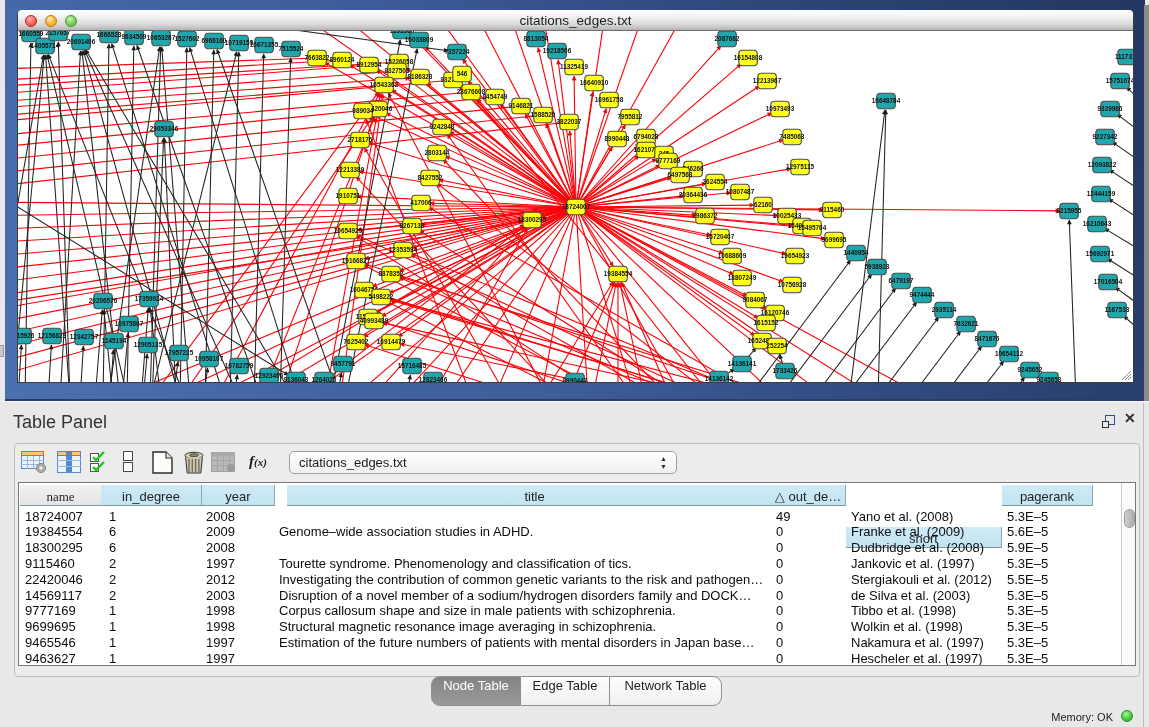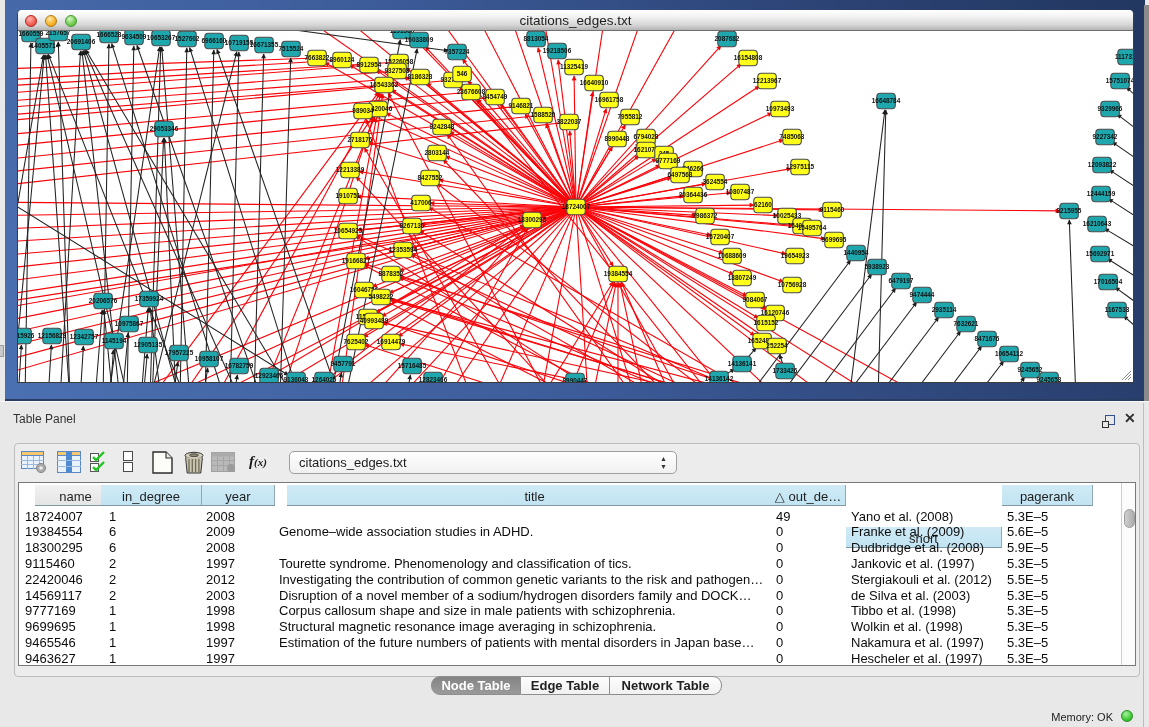--- a/index.html
+++ b/index.html
@@ -16,38 +16,38 @@
 .tl { position:absolute; top:4.5px; width:12px; height:12px; border-radius:50%; }
 #tl1 { left:7px; background:radial-gradient(circle at 38% 30%, #ffb4ac, #f2655c 55%, #d9352c); border:0.5px solid #b5251f; }
 #tl2 { left:27px; background:radial-gradient(circle at 38% 30%, #ffe9b0, #f8b42c 55%, #e1950c); border:0.5px solid #b57a11; }
 #tl3 { left:47px; background:radial-gradient(circle at 38% 30%, #d2f4c3, #78ce58 55%, #4fb02c); border:0.5px solid #459a28; }
 #canvas { position:absolute; left:0; top:21px; width:1115px; height:351px; background:#ffffff; }
 svg text.nl { font-family:"Liberation Sans",sans-serif; font-size:6.4px; font-weight:bold; fill:#111111; text-anchor:middle; }
 svg line.r { stroke:#fb0207; stroke-width:1.1; }
 svg line.b { stroke:#222222; stroke-width:1.05; }
 
 #tpanel { position:absolute; left:0; top:401px; width:1149px; height:326px; background:#e8e8e8; border-top:1px solid #f8f8f8; }
-#tphead { position:absolute; left:13px; top:10px; font-size:12px; color:#333; }
+#tphead { position:absolute; left:13px; top:10px; font-size:18px; color:#333; }
 #floatico { position:absolute; left:1102px; top:12px; width:12px; height:12px; }
 #closeico { position:absolute; left:1124px; top:8px; font-size:14px; font-weight:bold; color:#2e2e2e; }
 #tbox { position:absolute; left:14px; top:41px; width:1126px; height:234px; background:#ececec;
   border:1px solid #bdbdbd; border-radius:4px; }
 .ticon { position:absolute; top:49px; }
 #combo { position:absolute; left:289px; top:49px; width:388px; height:23px; background:linear-gradient(#ffffff,#f0f0f0);
   border:1px solid #9f9f9f; border-radius:5px; font-size:13px; color:#1c1c1c; line-height:21px; padding-left:9px; }
 #combo .arr { position:absolute; right:9px; top:2.5px; font-size:7px; color:#333; line-height:8px; text-align:center; letter-spacing:0; }
 #tablewrap { position:absolute; left:18px; top:80px; width:1118px; height:184px; background:#fff; border:1px solid #787878; overflow:hidden; }
 .hc { position:absolute; top:2px; height:21px; background:linear-gradient(#cfeaf6,#c2e4f2); border-right:1px solid #8fa8b2;
   border-bottom:1px solid #7e97a1; font-size:13px; color:#1f1f1f; text-align:center; line-height:23px; }
 .trow { position:absolute; left:0; width:1100px; height:15.8px; font-size:13px; color:#0c0c0c; }
 .trow span { position:absolute; top:0; white-space:nowrap; }
 #vscroll { position:absolute; left:1102px; top:0px; width:15px; height:182px; background:#fbfbfb; border-left:1px solid #cdcdcd; }
 #vthumb { position:absolute; left:1.5px; top:26px; width:11px; height:19px; background:linear-gradient(90deg,#cfcfcf,#ababab); border:1px solid #9a9a9a; border-radius:6px; }
 #tabs { position:absolute; left:431px; top:274px; height:19px; display:flex; font-size:13px; }
-.tab { height:19px; line-height:18px; text-align:center; border:1px solid #8e8e8e; border-left:none; background:linear-gradient(#fdfdfd,#f1f1f1); color:#222;font-weight:bold; }
+.tab { height:30px; line-height:18px; text-align:center; border:1px solid #8e8e8e; border-left:none; background:linear-gradient(#fdfdfd,#f1f1f1); color:#222; }
 #tab1 { width:90px; border-left:1px solid #8e8e8e; border-radius:9px 0 0 9px; background:linear-gradient(#848484,#9a9a9a); color:#fff; }
 #tab2 { width:89px; }
 #tab3 { width:112px; border-radius:0 9px 9px 0;text-align:center; }
 #mem { position:absolute; right:36px; top:309px; font-size:11px; color:#222; }
 #memdot { position:absolute; left:1121px; top:308px; width:12px; height:12px; border-radius:50%;
   background:radial-gradient(circle at 40% 30%,#a8f0a0,#3ecb33 60%,#2da227); border:1px solid #2c8f27; }
 #rstrip2 { position:absolute; left:1143px; top:403px; width:1px; height:324px; background:#bdbdbd; }
 </style></head>
 <body>
 <div id="page">
@@ -651,21 +651,21 @@
       </svg></div>
       <div class="ticon" style="left:211px"><svg width="25" height="23">
         <rect x="0.5" y="1.5" width="23" height="19" fill="#b9b9b9" stroke="#a0a0a0"></rect>
         <rect x="0.5" y="1.5" width="23" height="4" fill="#ababab"></rect>
         <path d="M0 9.5h24M0 14.5h24M6.5 6v15M12.5 6v15M18.5 6v15" stroke="#a5a5a5" fill="none"></path>
         <circle cx="20" cy="17" r="4" fill="#9b9b9b"></circle>
       </svg></div>
       <div class="ticon" style="left:249px; font-size:15px; color:#1a1a1a; font-family:'Liberation Serif',serif; font-style:italic; font-weight:bold; top:51px;">f<span style="font-size:11px">(x)</span></div>
       <div id="combo">citations_edges.txt<div class="arr">▲<br>▼</div></div>
       <div id="tablewrap">
-        <div class="hc" style="left:16px; width:82px; background:linear-gradient(#f2f2f2,#e4e4e4); border-right:1px solid #9f9f9f;">name</div>
+        <div class="hc" style="left:1px; width:82px; background:linear-gradient(#f2f2f2,#e4e4e4); border-right:1px solid #9f9f9f;font-family:Liberation Serif, serif;">name</div>
         <div class="hc" style="left:82px; width:101px;">in_degree</div>
         <div class="hc" style="left:183px; width:73px;">year</div>
         <div class="hc" style="left:268px; width:496px;">title</div>
         <div class="hc" style="left:752px; width:75px;">△ out_de…</div>
         <div class="hc" style="left:827px; width:156px;margin-top:42px;">short</div>
         <div class="hc" style="left:983px; width:91px;">pagerank</div>
         <div id="rowsbox" style="position:absolute; left:-18px; top:-481px;">
 <div class="trow" style="top:506.5px">
             <span style="left:24px">18724007</span>
             <span style="left:108px">1</span>

